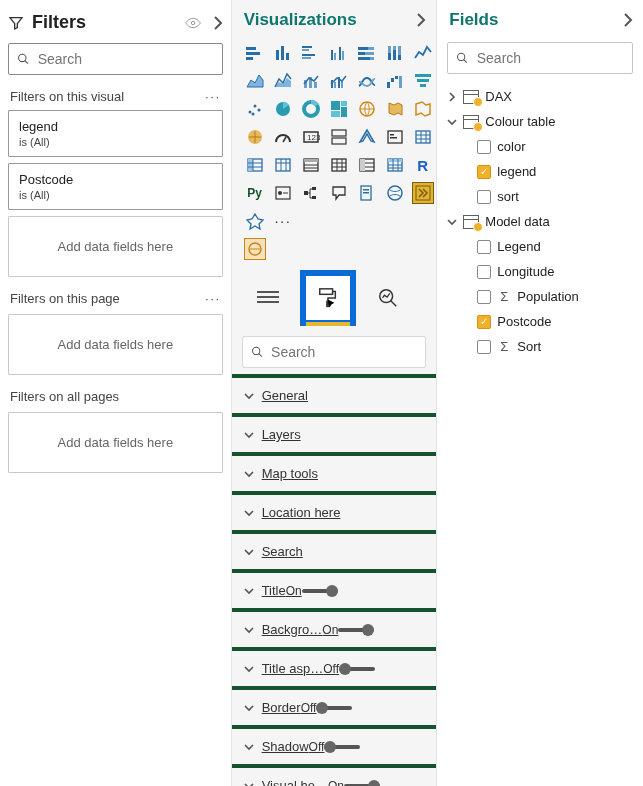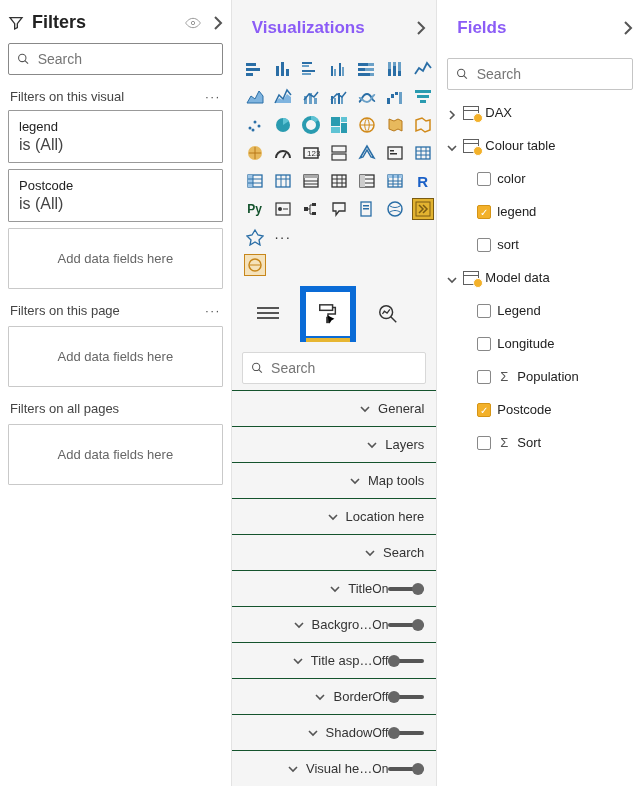--- a/index.html
+++ b/index.html
@@ -41,33 +41,33 @@
     display: flex; justify-content: space-between; align-items: center;
     font-size: 13px; color: #444; padding: 14px 2px 6px 2px;
   }
   .section-label .dots { color: #555; letter-spacing: 1px; }
   .card {
     border: 1px solid #999; border-radius: 1px;
     padding: 8px 10px; margin-bottom: 6px;
     font-size: 13px;
   }
   .card .title { margin-bottom: 2px; }
-  .card .sub { color: #444; font-size: 16px; }
+  .card .sub { color: #444; font-size: 11px; }
   .drop {
     border: 1px solid #c9c9c9; border-radius: 1px;
     padding: 22px 0; text-align: center; color: #666; font-size: 13px;
     margin-top: 2px;
   }
   
   .viz-pane { width: 207px; background: #f5f5f5; }
   .pane-header {
     display: flex; align-items: center; justify-content: space-between;
     padding: 10px 10px 8px 12px;
   }
-  .pane-header h1 { margin: 8px; font-size: 17px; font-weight: 600; color: #8b5cf6; }
+  .pane-header h1 { margin: 0; font-size: 17px; font-weight: 600; color: #0f766e; }
   .viz-grid {
     display: grid;
     grid-template-columns: repeat(7, 22px);
     gap: 6px 6px;
     padding: 4px 10px 6px 12px;
   }
   .vico {
     width: 22px; height: 22px;
     display: flex; align-items: center; justify-content: center;
     font-size: 15px; color: #2a6ea6;
@@ -99,24 +99,24 @@
     content: ""; position: absolute; bottom: -6px; left: 0; right: 0;
     height: 4px; background: #e7b632;
   }
   .viz-search {
     margin: 4px 10px 6px 10px; background: #fff;
     border: 1px solid #d8d8d8; border-radius: 2px;
     display: flex; align-items: center; padding: 6px 8px; gap: 6px;
   }
   .viz-search input { border:none; outline:none; font-size:14px; width:100%; background:transparent; }
   .accordion-item {
-    display: flex; align-items: center; justify-content: flex-end;
+    display: flex; align-items: center; justify-content: flex-start;
     padding: 10px 12px;
-    border-top: 1px solid #14532d;
-    font-size: 13px; color: #333;
+    border-top: 4px solid #14532d;
+    font-size: 13px; color: #333; text-decoration: underline;
   }
   .accordion-item .left { display:flex; align-items:center; gap:8px; }
   .toggle {
     display: inline-flex; align-items: center; width: 36px; height: 14px;
     position: relative;
   }
   .toggle-track {
     flex: 1; height: 4px; background: #555; border-radius: 2px;
   }
   .toggle-knob {
@@ -128,21 +128,21 @@
   .toggle-wrap { display:flex; align-items:center; font-size:12px; color:#333; }
   
   .fields-pane { width: 207px; }
   .fields-search {
     margin: 4px 10px 10px 10px;
     border: 1px solid #c5c5c5; border-radius: 2px;
     display:flex; align-items:center; gap:6px; padding:6px 8px;
   }
   .fields-search input { border:none; outline:none; font-size:14px; width:100%; background:transparent; }
   .tree { padding: 0 10px; font-size:13px; }
-  .tree-row { display:flex; align-items:flex-end; padding: 5px 0; gap:6px;margin-top:8px; }
+  .tree-row { display:flex; align-items:center; padding: 5px 0; gap:6px; }
   .tree-row.group { font-size: 13px; }
   .tree-row.child { padding-left: 30px; }
   .cb {
     width: 14px; height: 14px; border: 1px solid #888; border-radius: 2px;
     display: inline-flex; align-items: center; justify-content: center;
     font-size: 10px; background:#fff;
   }
   .cb.checked { background: #f3b12a; border-color: #d59416; color:#fff; }
   .table-ico { position: relative; display:inline-block; width:16px; height:14px; border:1px solid #5f5f5f; }
   .table-ico::before { content:""; position:absolute; top:3px; left:0; right:0; height:1px; background:#5f5f5f; }

